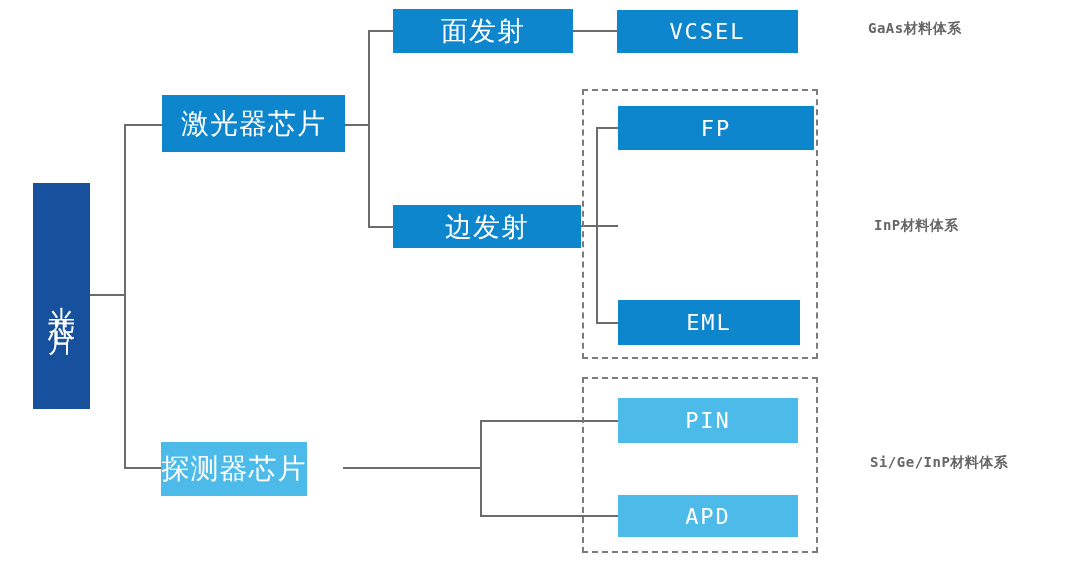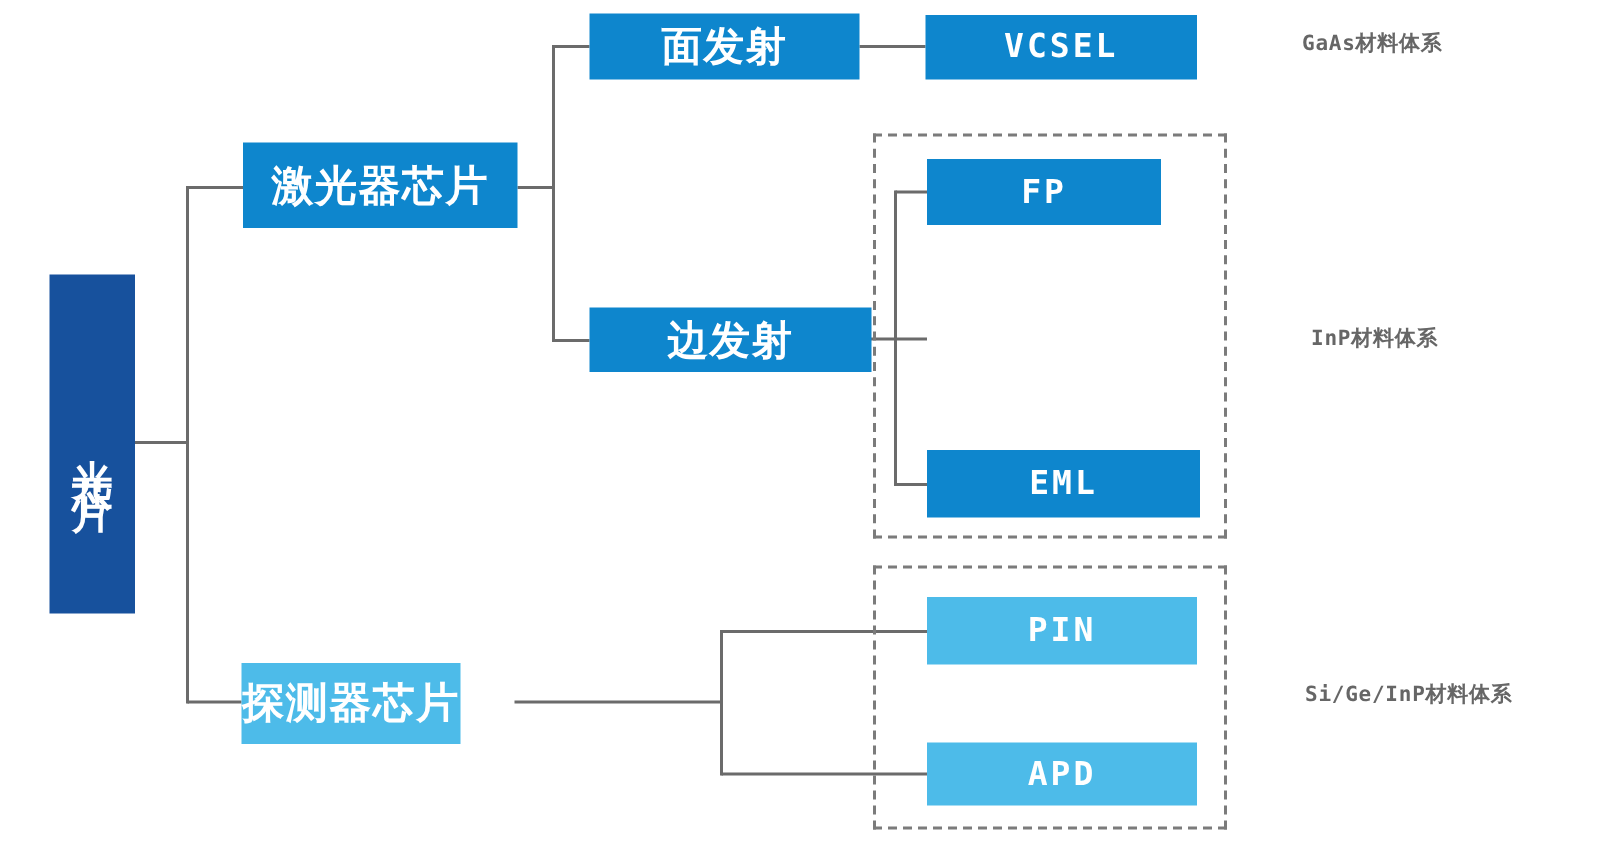--- a/index.html
+++ b/index.html
@@ -2,21 +2,21 @@
 <html><head>
 <meta charset="utf-8">
 <style>
   html,body{margin:0;padding:0;background:#ffffff;}
   .stage{
     position:relative;width:1080px;height:563px;background:#ffffff;overflow:hidden;
     font-family:"Liberation Sans","DejaVu Sans",sans-serif;
   }
   .node{
     position:absolute;display:flex;align-items:center;justify-content:center;
-    color:#ffffff;font-weight:bold;box-sizing:border-box;
+    color:#ffffff;font-weight:normal;box-sizing:border-box;
   }
   .node.dark{background:#17519d;}
   .node.mid{background:#0e86cd;}
   .node.light{background:#4dbbe9;}
   .node.cjk{font-size:28px;letter-spacing:1px;}
   .node.cjk-sm{font-size:27px;letter-spacing:1px;}
   .node.latin{
     font-family:"DejaVu Sans Mono","Liberation Mono",monospace;
     font-size:22px;letter-spacing:2px;
   }
@@ -67,21 +67,21 @@
   <div class="node mid cjk" style="left:162px;top:95px;width:183px;height:57px">激光器芯片</div>
 
   <div class="node light cjk" style="left:161px;top:442px;width:146px;height:54px">探测器芯片</div>
 
   <div class="node mid cjk-sm" style="left:393px;top:9px;width:180px;height:44px">面发射</div>
 
   <div class="node mid cjk-sm" style="left:393px;top:205px;width:188px;height:43px">边发射</div>
 
   <div class="node mid latin" style="left:617px;top:10px;width:181px;height:43px">VCSEL</div>
 
-  <div class="node mid latin" style="left:618px;top:106px;width:156px;height:44px">FP</div>
+  <div class="node mid latin" style="left:618px;top:106px;width:196px;height:44px">FP</div>
 
 
   <div class="node light latin" style="left:618px;top:398px;width:180px;height:45px">PIN</div>
 
   <div class="node mid latin" style="left:618px;top:300px;width:182px;height:45px">EML</div>
 
   <div class="node light latin" style="left:618px;top:495px;width:180px;height:42px">APD</div>
 
   <div class="mat-label" style="left:868px;top:20px">GaAs材料体系</div>
   <div class="mat-label" style="left:874px;top:217px">InP材料体系</div>

